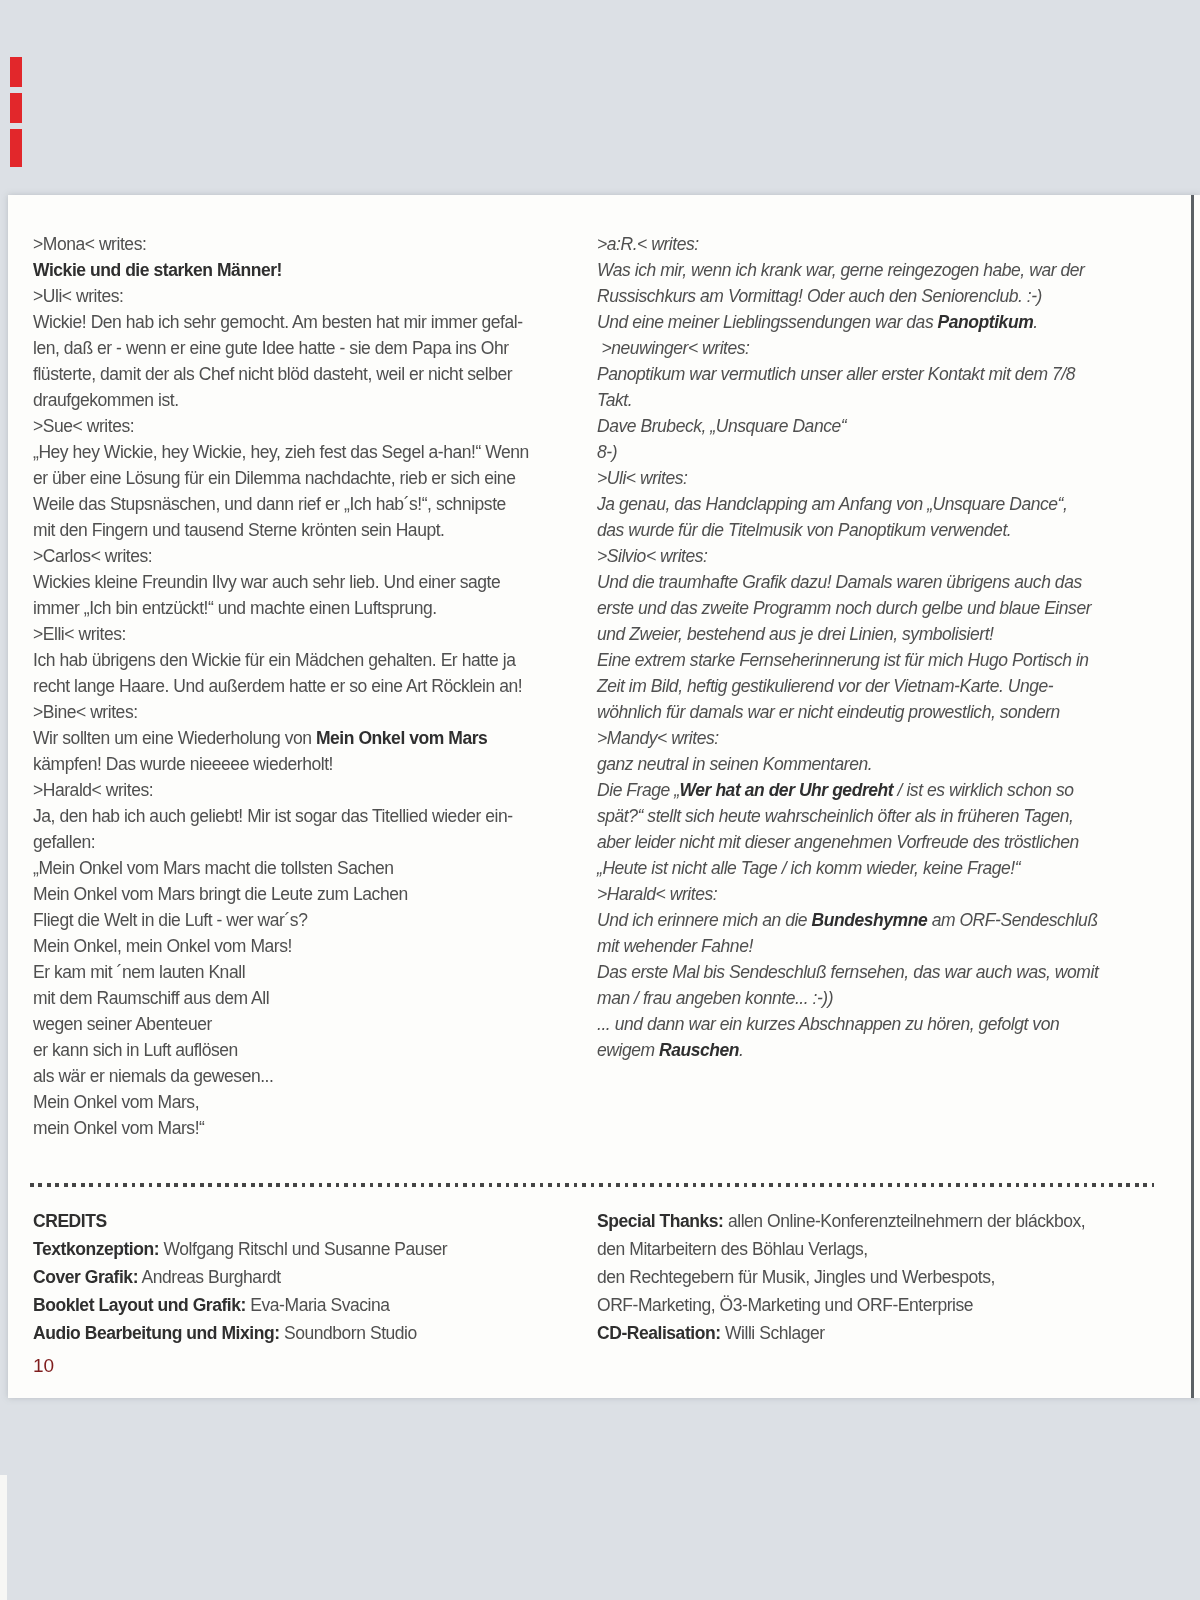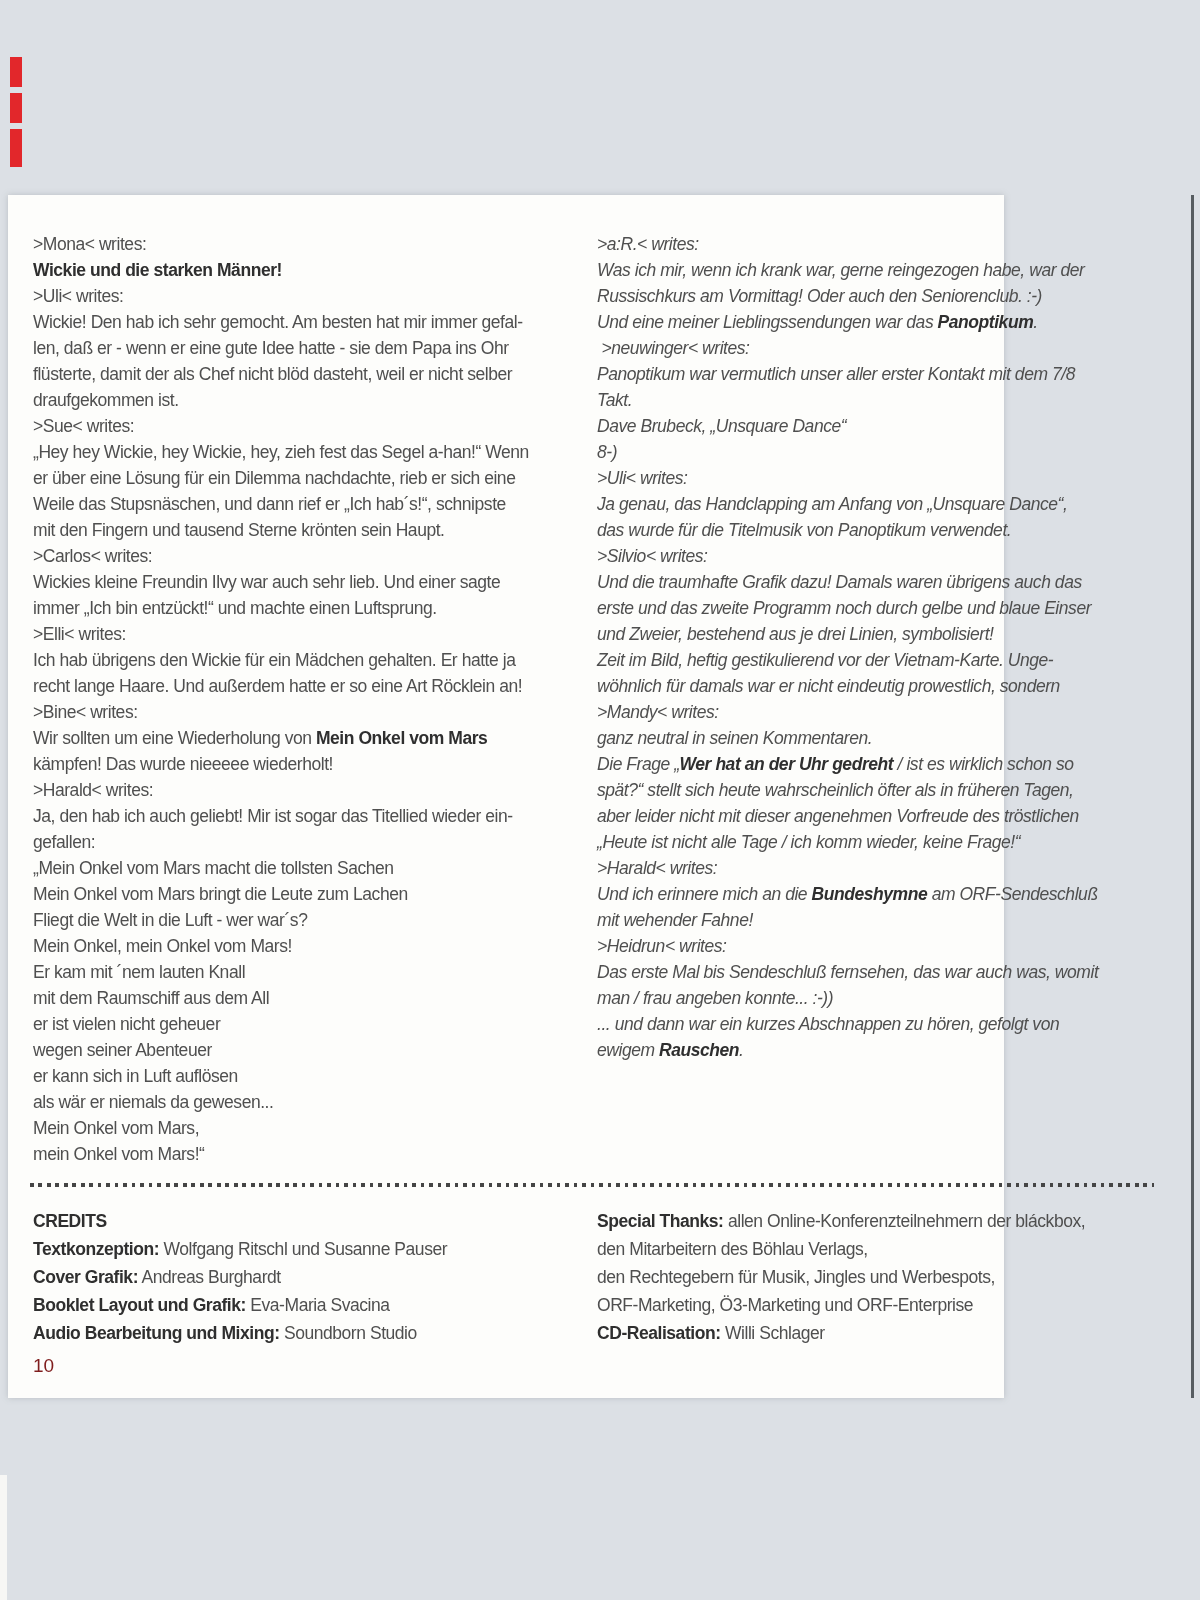--- a/index.html
+++ b/index.html
@@ -15,21 +15,21 @@
   html,body{width:1200px;height:1600px;}
   body{
     position:relative;
     background:var(--background);
     font-family:"Liberation Sans","DejaVu Sans",sans-serif;
     overflow:hidden;
   }
   .paper{
     position:absolute;
     left:8px;top:195px;
-    width:996px;height:1203px;
+    width:1192px;height:1203px;
     background:var(--paper);
     box-shadow:0 0 6px rgba(120,125,135,.35);
   }
   .edge-line{
     position:absolute;
     top:0;bottom:0;
     left:1183px;
     width:3px;
     background:var(--edge_line);
     opacity:.85;
@@ -120,21 +120,20 @@
       <div class="line"><span>kämpfen! Das wurde nieeeee wiederholt!</span></div>
       <div class="line"><span>&gt;Harald&lt; writes:</span></div>
       <div class="line"><span>Ja, den hab ich auch geliebt! Mir ist sogar das Titellied wieder ein-</span></div>
       <div class="line"><span>gefallen:</span></div>
       <div class="line"><span>„Mein Onkel vom Mars macht die tollsten Sachen</span></div>
       <div class="line"><span>Mein Onkel vom Mars bringt die Leute zum Lachen</span></div>
       <div class="line"><span>Fliegt die Welt in die Luft - wer war´s?</span></div>
       <div class="line"><span>Mein Onkel, mein Onkel vom Mars!</span></div>
       <div class="line"><span>Er kam mit ´nem lauten Knall</span></div>
       <div class="line"><span>mit dem Raumschiff aus dem All</span></div>
-      <div class="line"><span>er ist vielen nicht geheuer</span></div>
       <div class="line"><span>wegen seiner Abenteuer</span></div>
       <div class="line"><span>er kann sich in Luft auflösen</span></div>
       <div class="line"><span>als wär er niemals da gewesen...</span></div>
       <div class="line"><span>Mein Onkel vom Mars,</span></div>
       <div class="line"><span>mein Onkel vom Mars!“</span></div>
     </div>
   <div class="col col-right">
       <div class="line"><span>&gt;a:R.&lt; writes:</span></div>
       <div class="line"><span>Was ich mir, wenn ich krank war, gerne reingezogen habe, war der</span></div>
       <div class="line"><span>Russischkurs am Vormittag! Oder auch den Seniorenclub. :-)</span></div>
@@ -144,32 +143,32 @@
       <div class="line"><span>Takt.</span></div>
       <div class="line"><span>Dave Brubeck, „Unsquare Dance“</span></div>
       <div class="line"><span>8-)</span></div>
       <div class="line"><span>&gt;Uli&lt; writes:</span></div>
       <div class="line"><span>Ja genau, das Handclapping am Anfang von „Unsquare Dance“,</span></div>
       <div class="line"><span>das wurde für die Titelmusik von Panoptikum verwendet.</span></div>
       <div class="line"><span>&gt;Silvio&lt; writes:</span></div>
       <div class="line"><span>Und die traumhafte Grafik dazu! Damals waren übrigens auch das</span></div>
       <div class="line"><span>erste und das zweite Programm noch durch gelbe und blaue Einser</span></div>
       <div class="line"><span>und Zweier, bestehend aus je drei Linien, symbolisiert!</span></div>
+      <div class="line"><span>Eine extrem starke Fernseherinnerung ist für mich Hugo Portisch in</span></div>
       <div class="line"><span>Zeit im Bild, heftig gestikulierend vor der Vietnam-Karte. Unge-</span></div>
       <div class="line"><span>wöhnlich für damals war er nicht eindeutig prowestlich, sondern</span></div>
       <div class="line"><span>&gt;Mandy&lt; writes:</span></div>
       <div class="line"><span>ganz neutral in seinen Kommentaren.</span></div>
       <div class="line"><span>Die Frage „</span><span class="b">Wer hat an der Uhr gedreht</span><span> / ist es wirklich schon so</span></div>
       <div class="line"><span>spät?“ stellt sich heute wahrscheinlich öfter als in früheren Tagen,</span></div>
       <div class="line"><span>aber leider nicht mit dieser angenehmen Vorfreude des tröstlichen</span></div>
       <div class="line"><span>„Heute ist nicht alle Tage / ich komm wieder, keine Frage!“</span></div>
       <div class="line"><span>&gt;Harald&lt; writes:</span></div>
       <div class="line"><span>Und ich erinnere mich an die </span><span class="b">Bundeshymne</span><span> am ORF-Sendeschluß</span></div>
       <div class="line"><span>mit wehender Fahne!</span></div>
-      <div class="line"><span>&gt;Heidrun&lt; writes:</span></div>
       <div class="line"><span>Das erste Mal bis Sendeschluß fernsehen, das war auch was, womit</span></div>
       <div class="line"><span>man / frau angeben konnte... :-))</span></div>
       <div class="line"><span>... und dann war ein kurzes Abschnappen zu hören, gefolgt von</span></div>
       <div class="line"><span>ewigem </span><span class="b">Rauschen</span><span>.</span></div>
     </div>
 
   <div class="divider"></div>
 
   <div class="credits credits-left">
       <div class="line"><span class="b">CREDITS</span></div>

